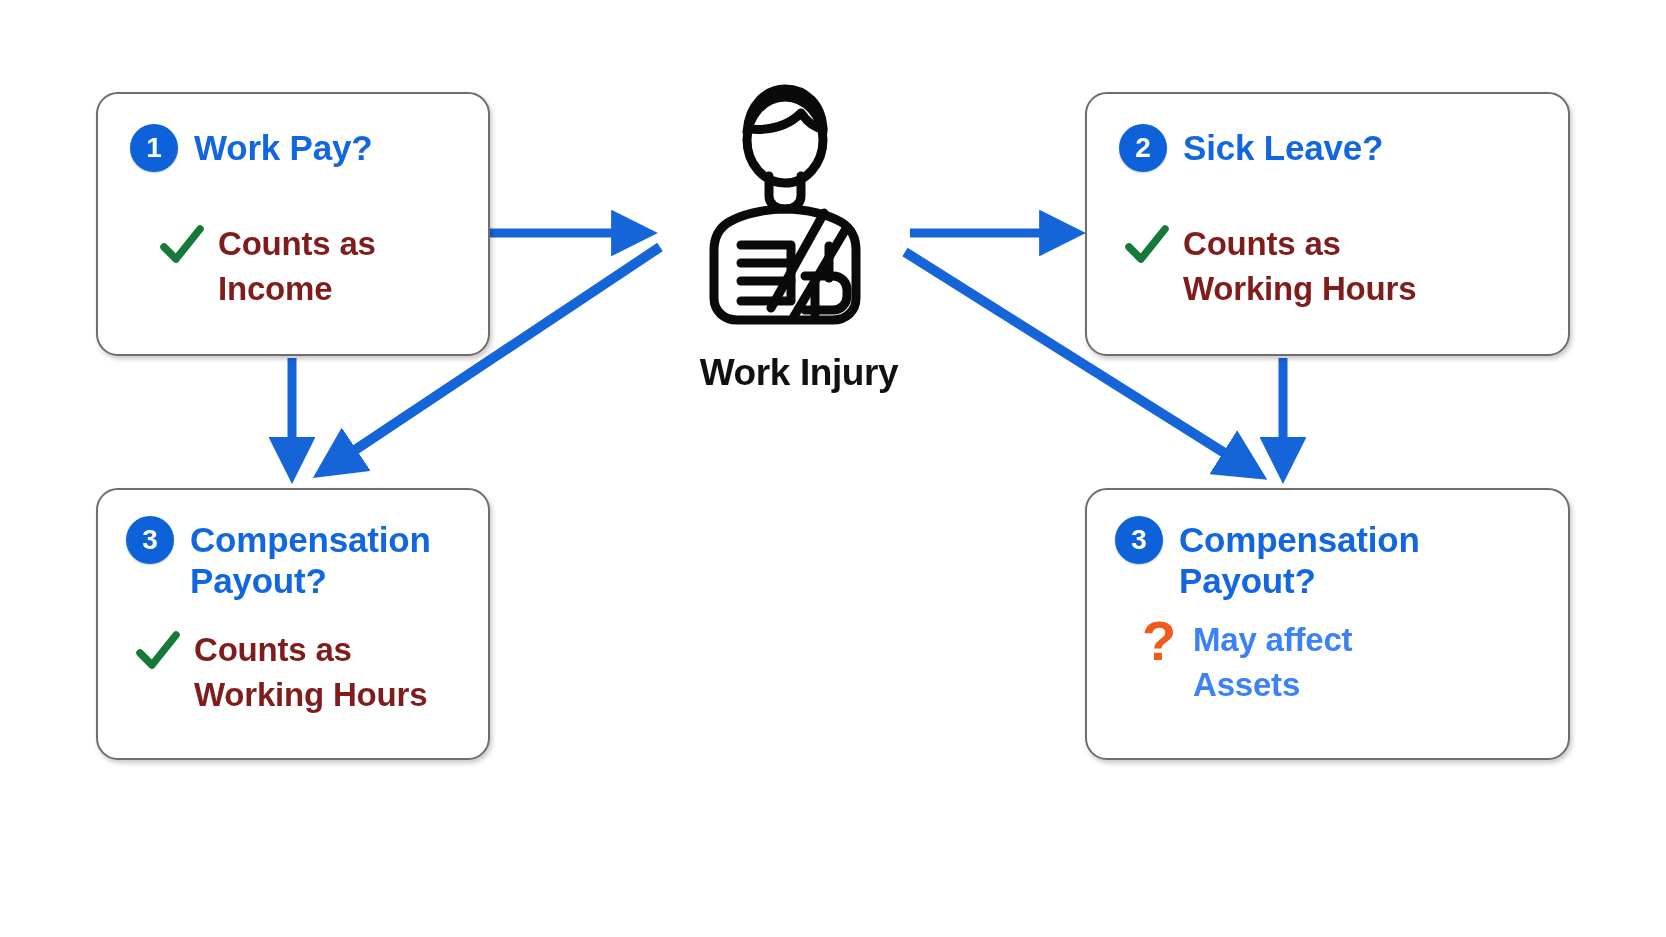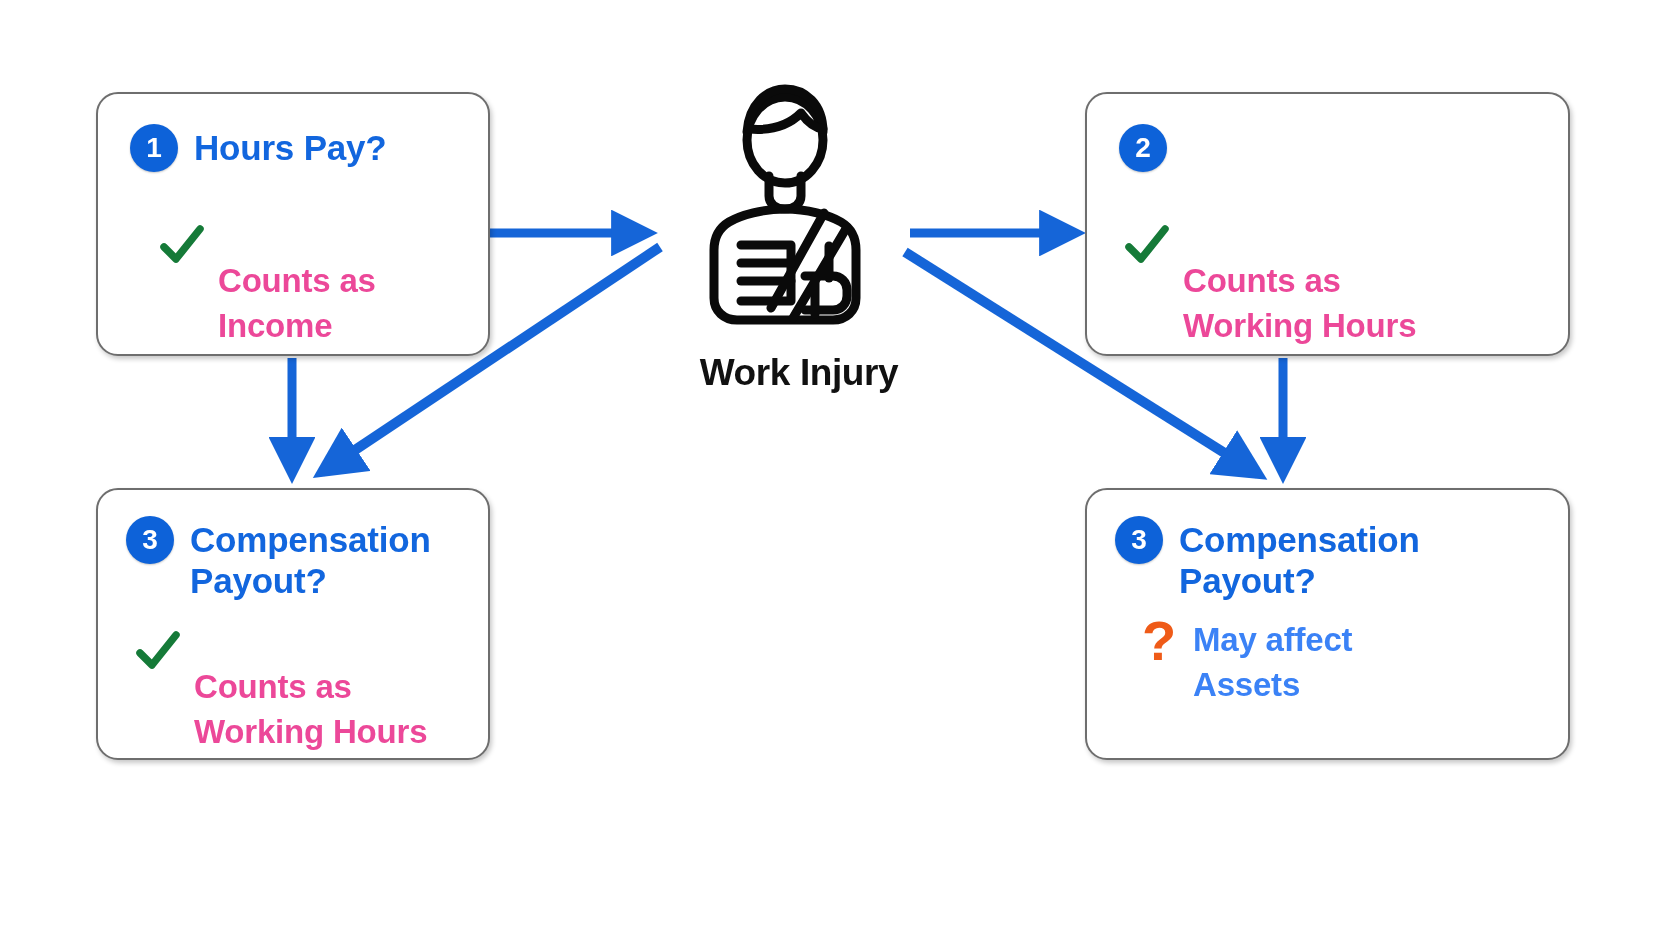--- a/index.html
+++ b/index.html
@@ -97,21 +97,21 @@
     text-align: center;
   }
 
   .body-text {
     font-size: 33px;
     font-weight: bold;
     line-height: 1.35;
     white-space: pre-line;
     letter-spacing: -0.2px;
   }
-  .body-text.green  { color: #ec4899; margin-top: 37px; }
+  .body-text.green  { color: #7f1d1d; }
   .body-text.orange { color: #3b82f6; }
 
   
   #center-node {
     position: absolute;
     left: 660px;
     top: 80px;
     width: 250px;
     height: 330px;
     display: flex;
@@ -188,36 +188,37 @@
         <path d="M120 196 h28 c8 0 14 6 14 14 v6 c0 8 -6 14 -14 14 h-28"></path>
         <path d="M130 198 v36"></path>
       </svg>
     </div>
     <div id="center-label">Work Injury</div>
   </div>
 
   <div class="card" id="card-sick-pay">
     <div class="card-head">
       <div class="num-badge">1</div>
-      <div class="card-title">Hours Pay?</div>
+      <div class="card-title">Work Pay?</div>
     </div>
     <div class="card-body">
       <span class="mark-check">
         <svg viewBox="0 0 44 46" fill="none" stroke="currentColor" stroke-width="7.5" stroke-linecap="round" stroke-linejoin="round">
           <path d="M4 25 L16 37 L40 7"></path>
         </svg>
       </span>
       <span class="body-text green">Counts as
 Income</span>
     </div>
   </div>
 
   <div class="card" id="card-sick-leave">
     <div class="card-head">
       <div class="num-badge">2</div>
+      <div class="card-title">Sick Leave?</div>
     </div>
     <div class="card-body">
       <span class="mark-check">
         <svg viewBox="0 0 44 46" fill="none" stroke="currentColor" stroke-width="7.5" stroke-linecap="round" stroke-linejoin="round">
           <path d="M4 25 L16 37 L40 7"></path>
         </svg>
       </span>
       <span class="body-text green">Counts as
 Working Hours</span>
     </div>

